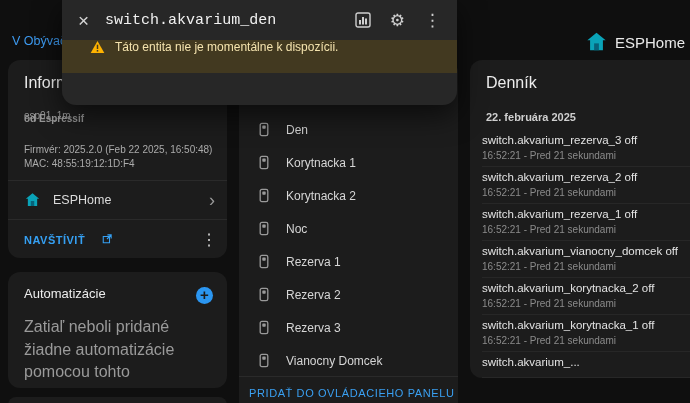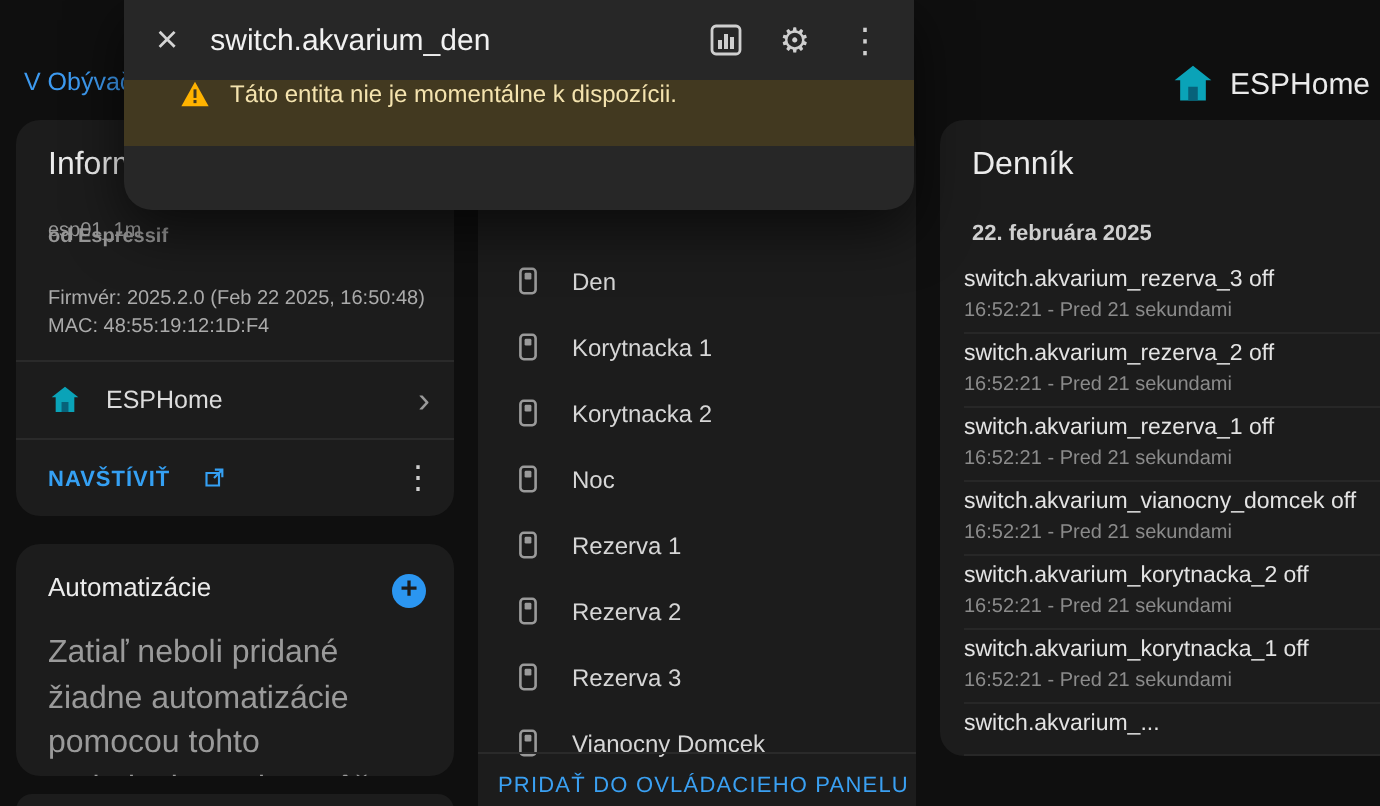--- a/index.html
+++ b/index.html
@@ -31,39 +31,39 @@
              padding:0 10px 0 16px;box-sizing:border-box;}
   .visit-btn{display:flex;align-items:flex-start;gap:17px;color:#35a0f3;font-size:11px;font-weight:700;letter-spacing:.5px;cursor:pointer;}
   .visit-row .dots{margin-left:auto;}
 
   
   .plus-circle{position:absolute;right:14px;top:15px;width:17px;height:17px;border-radius:50%;
                background:#2b96f1;color:#1c1c1c;font-size:15px;font-weight:700;line-height:16px;text-align:center;cursor:pointer;}
   .auto-body{position:absolute;left:16px;top:44px;width:187px;font-size:16px;line-height:1.42;color:#9a9a9a;}
 
   
-  .ent-list{position:absolute;left:0;right:0;top:64px;}
+  .ent-list{position:absolute;left:0;right:0;top:53px;}
   .ent-row{height:33px;display:flex;align-items:center;gap:15px;padding-left:18px;cursor:pointer;}
   .ent-label{font-size:12px;color:#d6d6d6;}
   .add-panel{position:absolute;left:0;right:0;top:316px;border-top:1px solid #2a2a2a;
              padding:10px 0 10px 10px;font-size:11px;font-weight:500;letter-spacing:.6px;color:#3aa0f2;cursor:pointer;}
 
   
   .log-date{position:absolute;left:16px;top:51px;font-size:11px;font-weight:600;color:#cfcfcf;text-align:right;}
   .log-list{position:absolute;left:12px;right:8px;top:70px;bottom:0;overflow:hidden;}
   .log-row{padding:4px 0 5px;border-bottom:1px solid #272727;cursor:pointer;}
   .log-name{font-size:11.5px;line-height:13px;color:#e3e3e3;white-space:nowrap;}
   .log-time{font-size:10px;line-height:11px;margin-top:3px;color:#8b8b8b;white-space:nowrap;}
 
   
   .dialog{position:absolute;left:62px;top:0;width:395px;height:105px;background:#272727;
           border-radius:0 0 14px 14px;box-shadow:0 10px 28px rgba(0,0,0,.6);z-index:10;}
   .dlg-header{display:flex;align-items:center;height:40px;padding:0 16px;}
   .dlg-close{font-size:19px;color:#d4d4d4;line-height:1;cursor:pointer;margin-right:16px;}
-  .dlg-title{flex:1;font-size:15px;color:#f1f1f1;font-weight:400;}
+  .dlg-title{flex:1;font-size:15px;color:#f1f1f1;font-weight:400;font-family:Liberation Mono, monospace;}
   .dlg-icons{display:flex;align-items:center;gap:19px;}
   .dlg-icons .icn{color:#cfcfcf;font-size:17px;line-height:1;cursor:pointer;}
   .warn-banner{height:33px;background:#423920;display:flex;align-items:flex-start;gap:10px;padding-left:28px;}
   .warn-text{font-size:12px;color:#f4e3ae;}
 
   .dots{color:#cfcfcf;font-size:16px;line-height:1;cursor:pointer;}
   svg{display:block;}
 </style>
 </head>
 <body>

